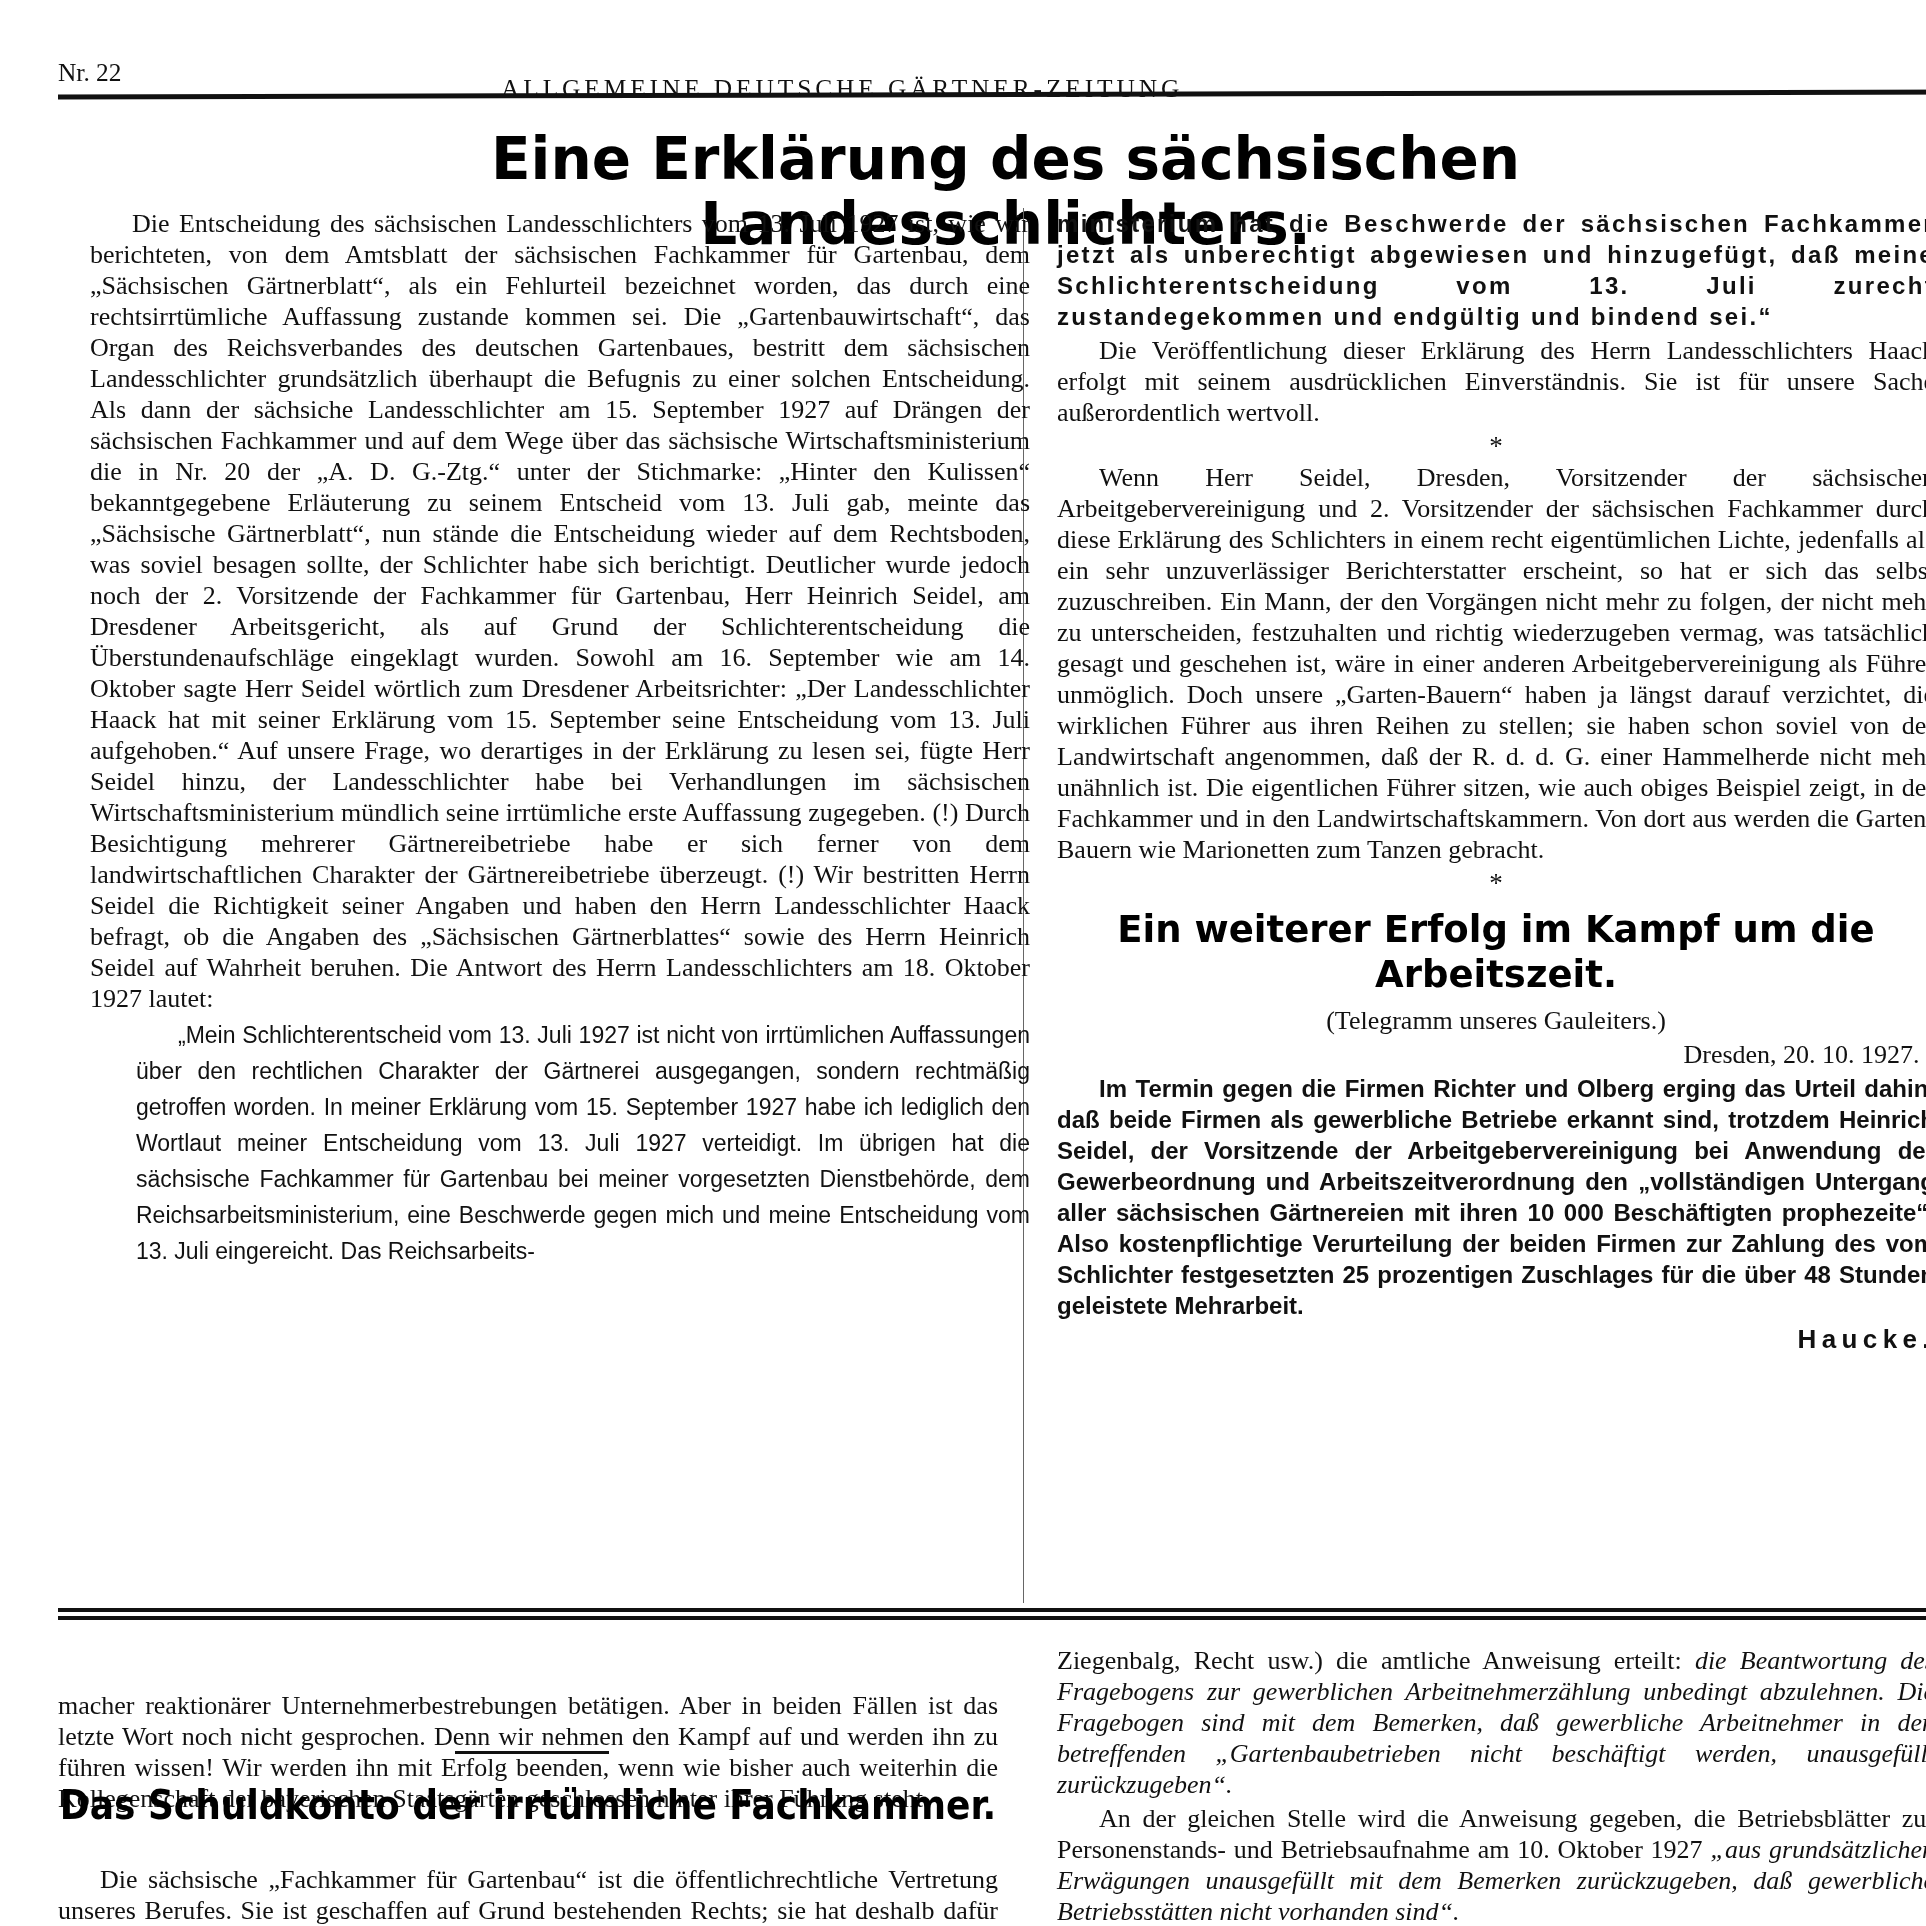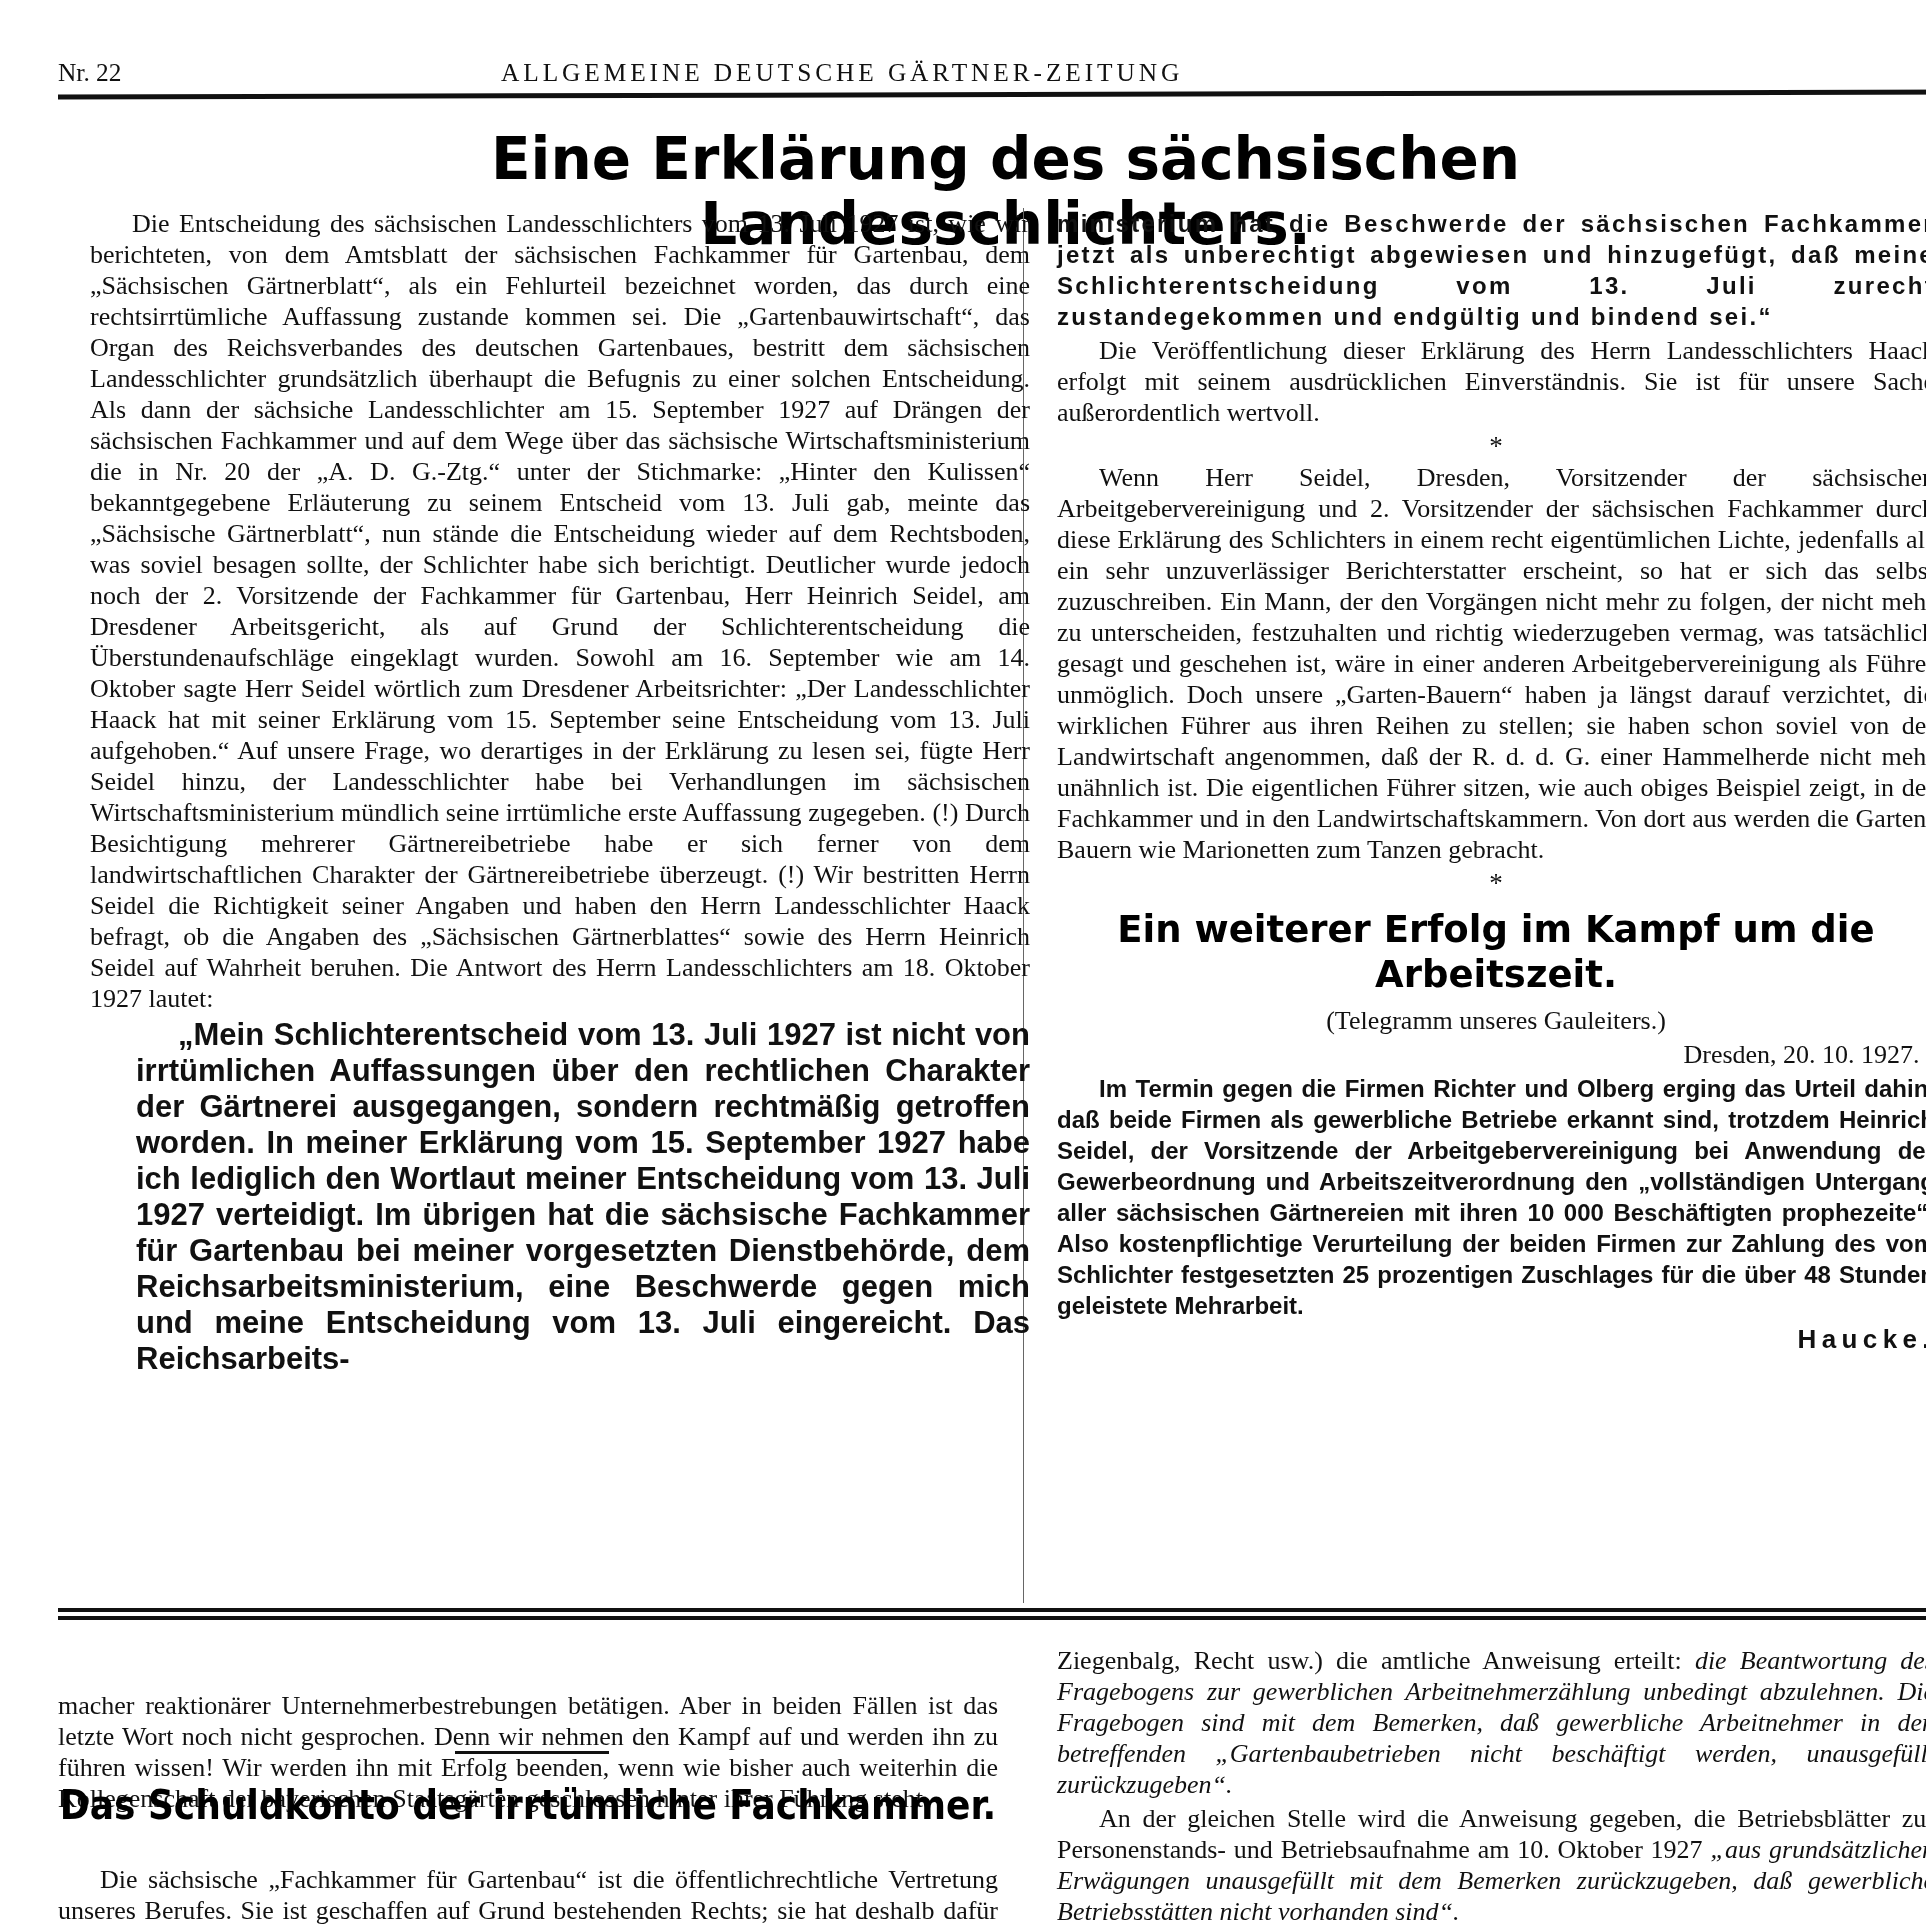--- a/index.html
+++ b/index.html
@@ -2,37 +2,37 @@
 <html style="font-size:6.2px"><head>
 <meta charset="utf-8">
 <style>
   html, body { margin:0; padding:0; background:#ffffff; }
   body {
     width:2047px; height:2930px; position:relative; overflow:hidden;
     font-family:"Liberation Serif","DejaVu Serif",serif; color:#111;
   }
   .masthead { position:absolute; left:58px; top:58px; width:1907px; height:27px; }
   .masthead .issue { position:absolute; left:0; top:0; font-size:25.4px;font-family:Liberation Serif, serif; }
-  .masthead .paper { position:absolute; left:443px; top:0; font-size:25.4px; letter-spacing:3.9px; }
+  .masthead .paper { position:absolute; left:443px; top:16px; font-size:25.4px; letter-spacing:3.9px; }
   .rule-top { position:absolute; left:58px; top:92px; width:1907px; height:5.4px; background:#111; transform:skewY(-0.15deg); }
 
   .headline {
     position:absolute; text-align:center;
     font-family:"DejaVu Sans","Liberation Sans",sans-serif; font-weight:900;
     color:#000; transform-origin:left top;
   }
   .col { position:absolute; font-size:26px; line-height:31px; text-align:justify; }
   .col p { margin:0 0 3.1px 0; text-indent:42px; }
   .col p.noindent { text-indent:0; }
   .bold { font-weight:bold; }
   .spaced { letter-spacing:5.4px; }
   .italic { font-style:italic; }
   .center { text-align:center; text-indent:0 !important; }
   .right { text-align:right; text-indent:0 !important; }
-  .quote { padding-left:46px; font-weight:bold; font-family:"Liberation Sans","DejaVu Sans",sans-serif; font-size:31px; line-height:36px; }
+  .quote { padding-left:46px; font-weight:normal; font-family:"Liberation Sans","DejaVu Sans",sans-serif; font-size:23px; line-height:36px; }
   .bold-sans { font-family:"Liberation Sans","DejaVu Sans",sans-serif; font-weight:bold; }
   .star { text-align:center; font-size:27px; }
   .double-rule { position:absolute; left:58px; top:1608px; width:1907px; height:14px; }
   .double-rule .l1 { position:absolute; left:0; top:0; width:100%; height:3.9px; background:#111; }
   .double-rule .l2 { position:absolute; left:0; top:7.7px; width:100%; height:3.9px; background:#111; }
   .short-rule { position:absolute; left:455px; top:1751px; width:154px; height:3.1px; background:#111; }
   .vrule { position:absolute; left:1023px; top:208px; width:1.2px; height:1395px; background:#666; }
 </style>
 </head>
 <body>

